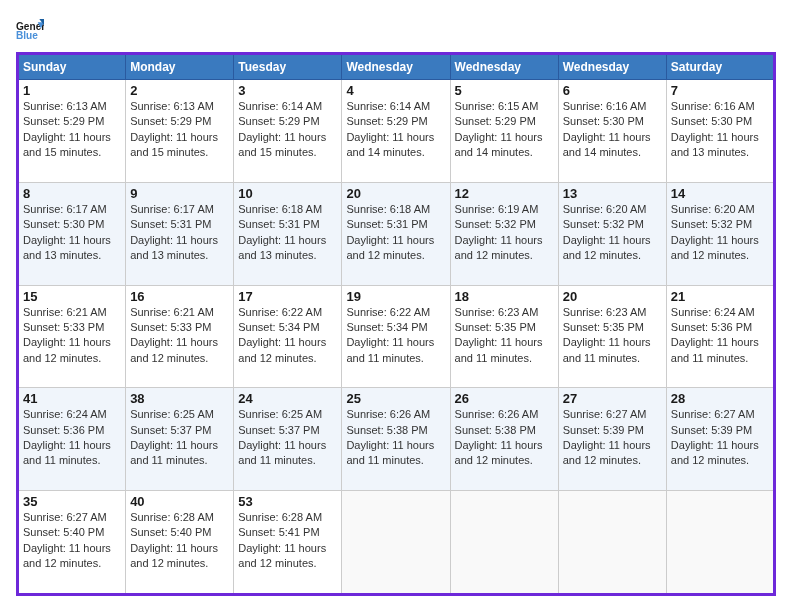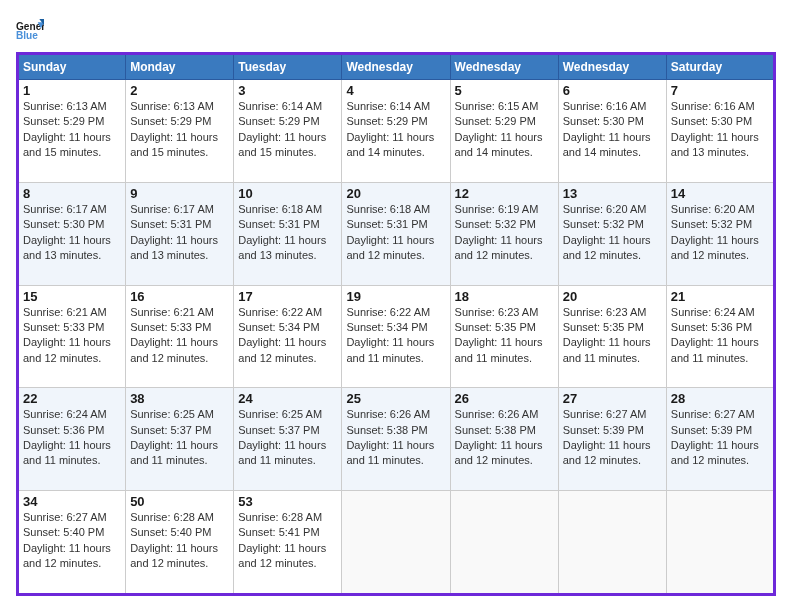--- a/index.html
+++ b/index.html
@@ -293,21 +293,21 @@
         <span class="day-num">21</span>
         <div class="day-info">
           Sunrise: 6:24 AM<br>
           Sunset: 5:36 PM<br>
           Daylight: 11 hours and 11 minutes.
         </div>
       </td>
         </tr>
         <tr>
           <td>
-        <span class="day-num">22</span>
+        <span class="day-num">41</span>
         <div class="day-info">
           Sunrise: 6:24 AM<br>
           Sunset: 5:36 PM<br>
           Daylight: 11 hours and 11 minutes.
         </div>
       </td>
           <td>
         <span class="day-num">38</span>
         <div class="day-info">
           Sunrise: 6:25 AM<br>
@@ -351,29 +351,29 @@
         <span class="day-num">28</span>
         <div class="day-info">
           Sunrise: 6:27 AM<br>
           Sunset: 5:39 PM<br>
           Daylight: 11 hours and 12 minutes.
         </div>
       </td>
         </tr>
         <tr>
           <td>
-        <span class="day-num">34</span>
+        <span class="day-num">35</span>
         <div class="day-info">
           Sunrise: 6:27 AM<br>
           Sunset: 5:40 PM<br>
           Daylight: 11 hours and 12 minutes.
         </div>
       </td>
           <td>
-        <span class="day-num">50</span>
+        <span class="day-num">40</span>
         <div class="day-info">
           Sunrise: 6:28 AM<br>
           Sunset: 5:40 PM<br>
           Daylight: 11 hours and 12 minutes.
         </div>
       </td>
           <td>
         <span class="day-num">53</span>
         <div class="day-info">
           Sunrise: 6:28 AM<br>

